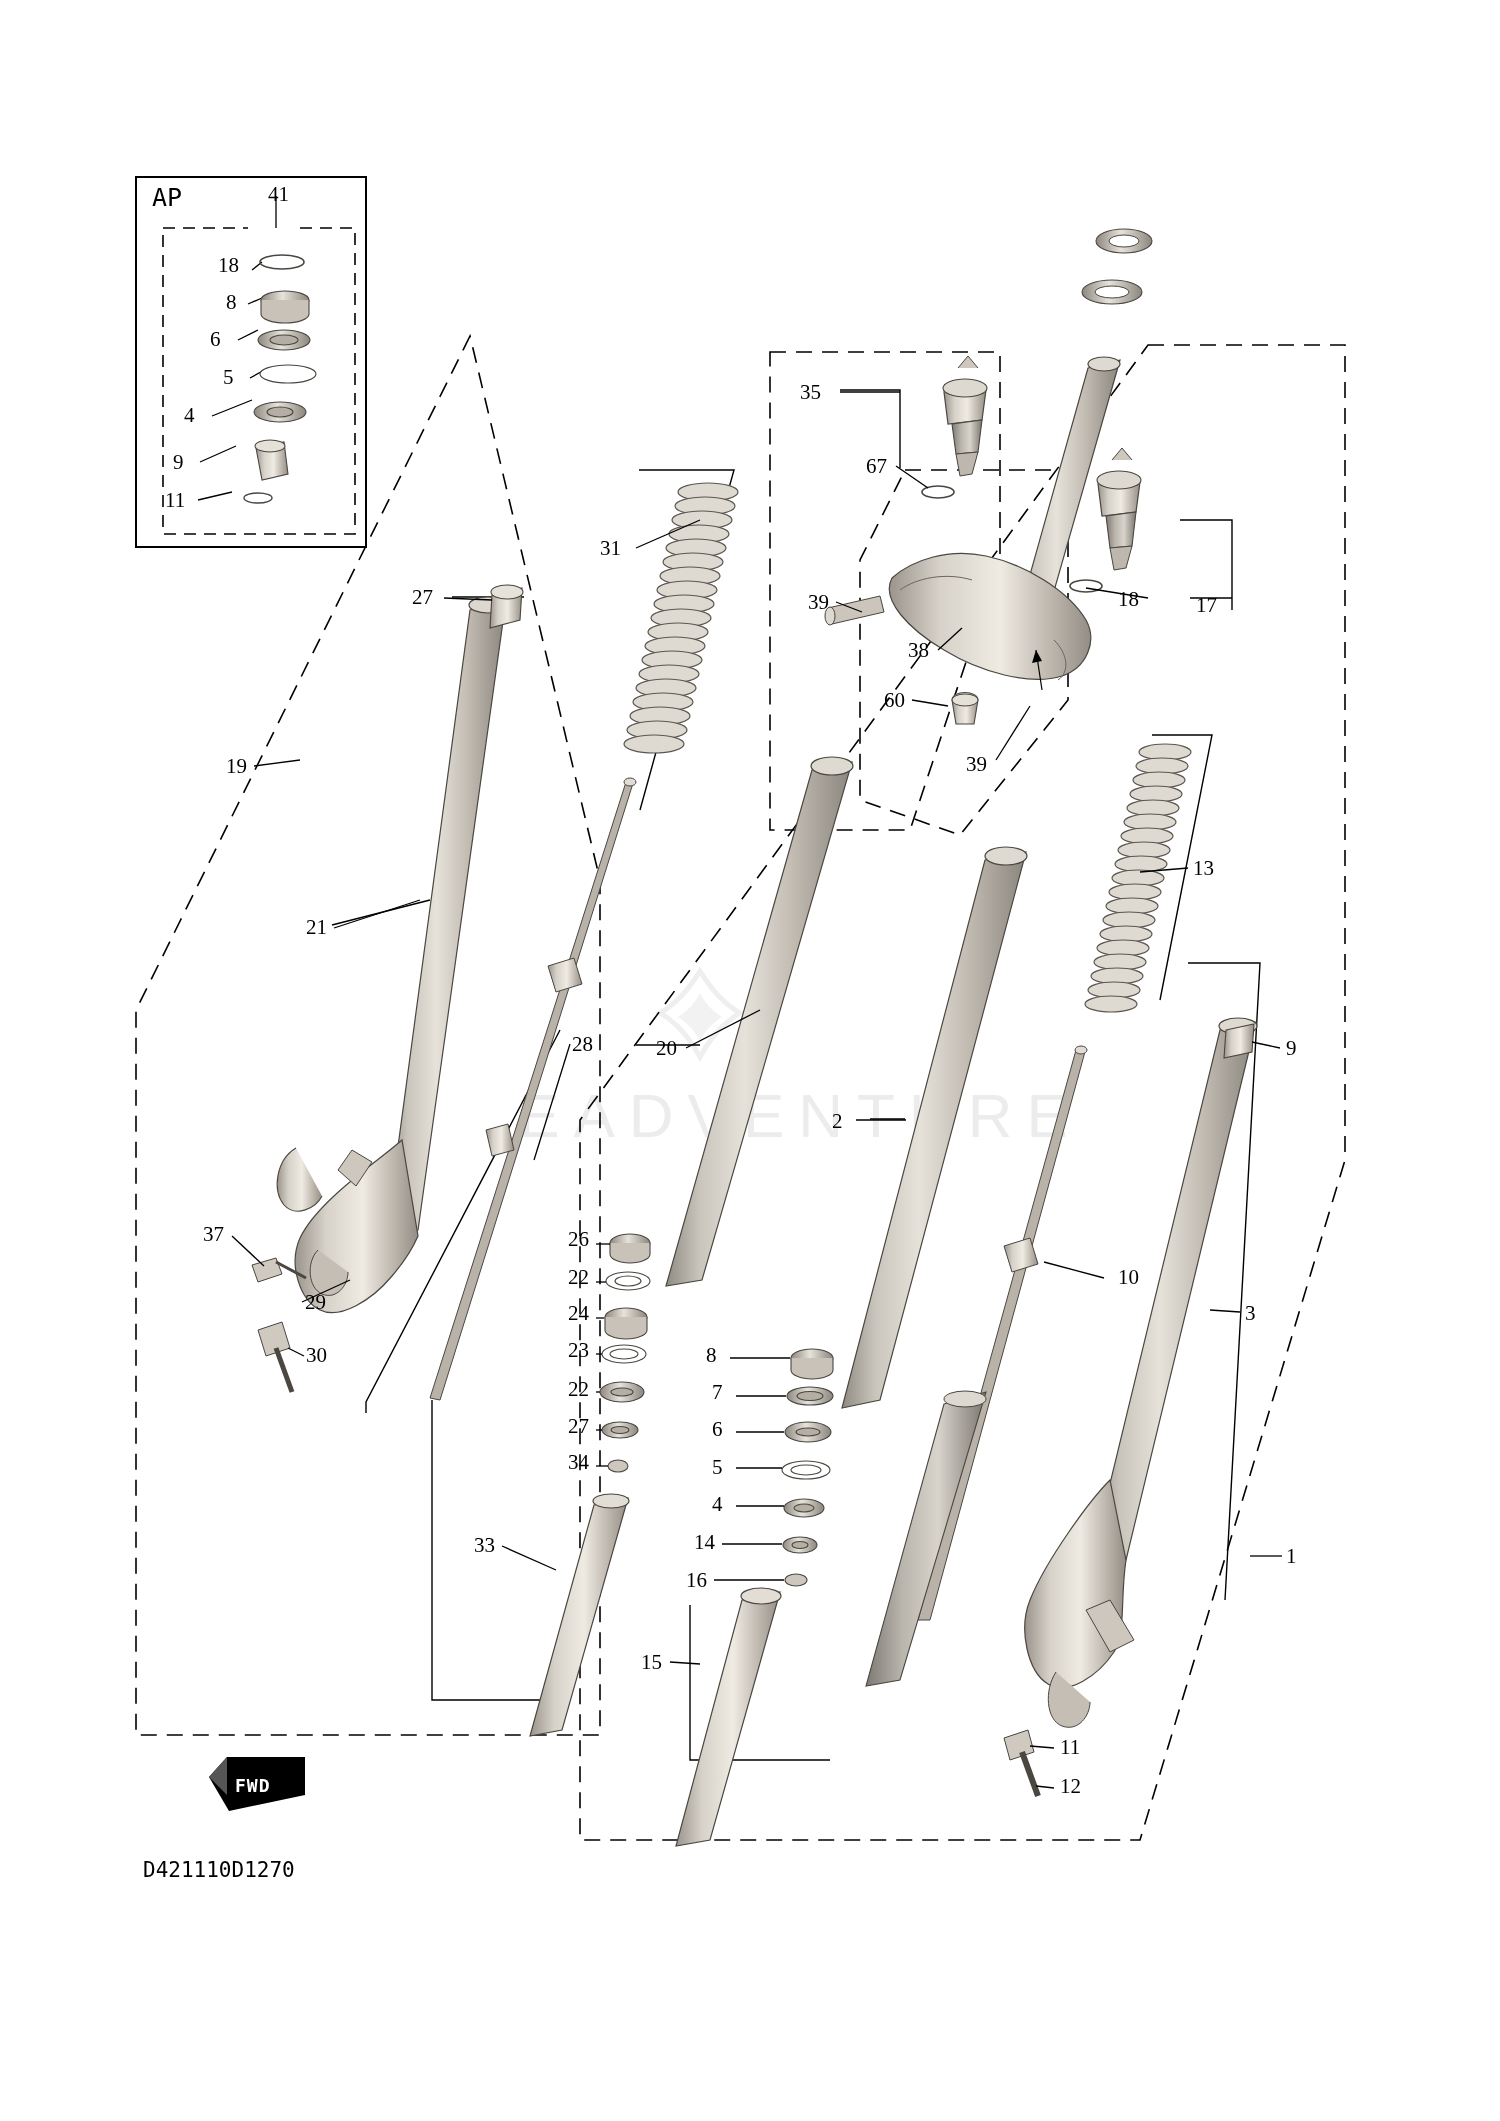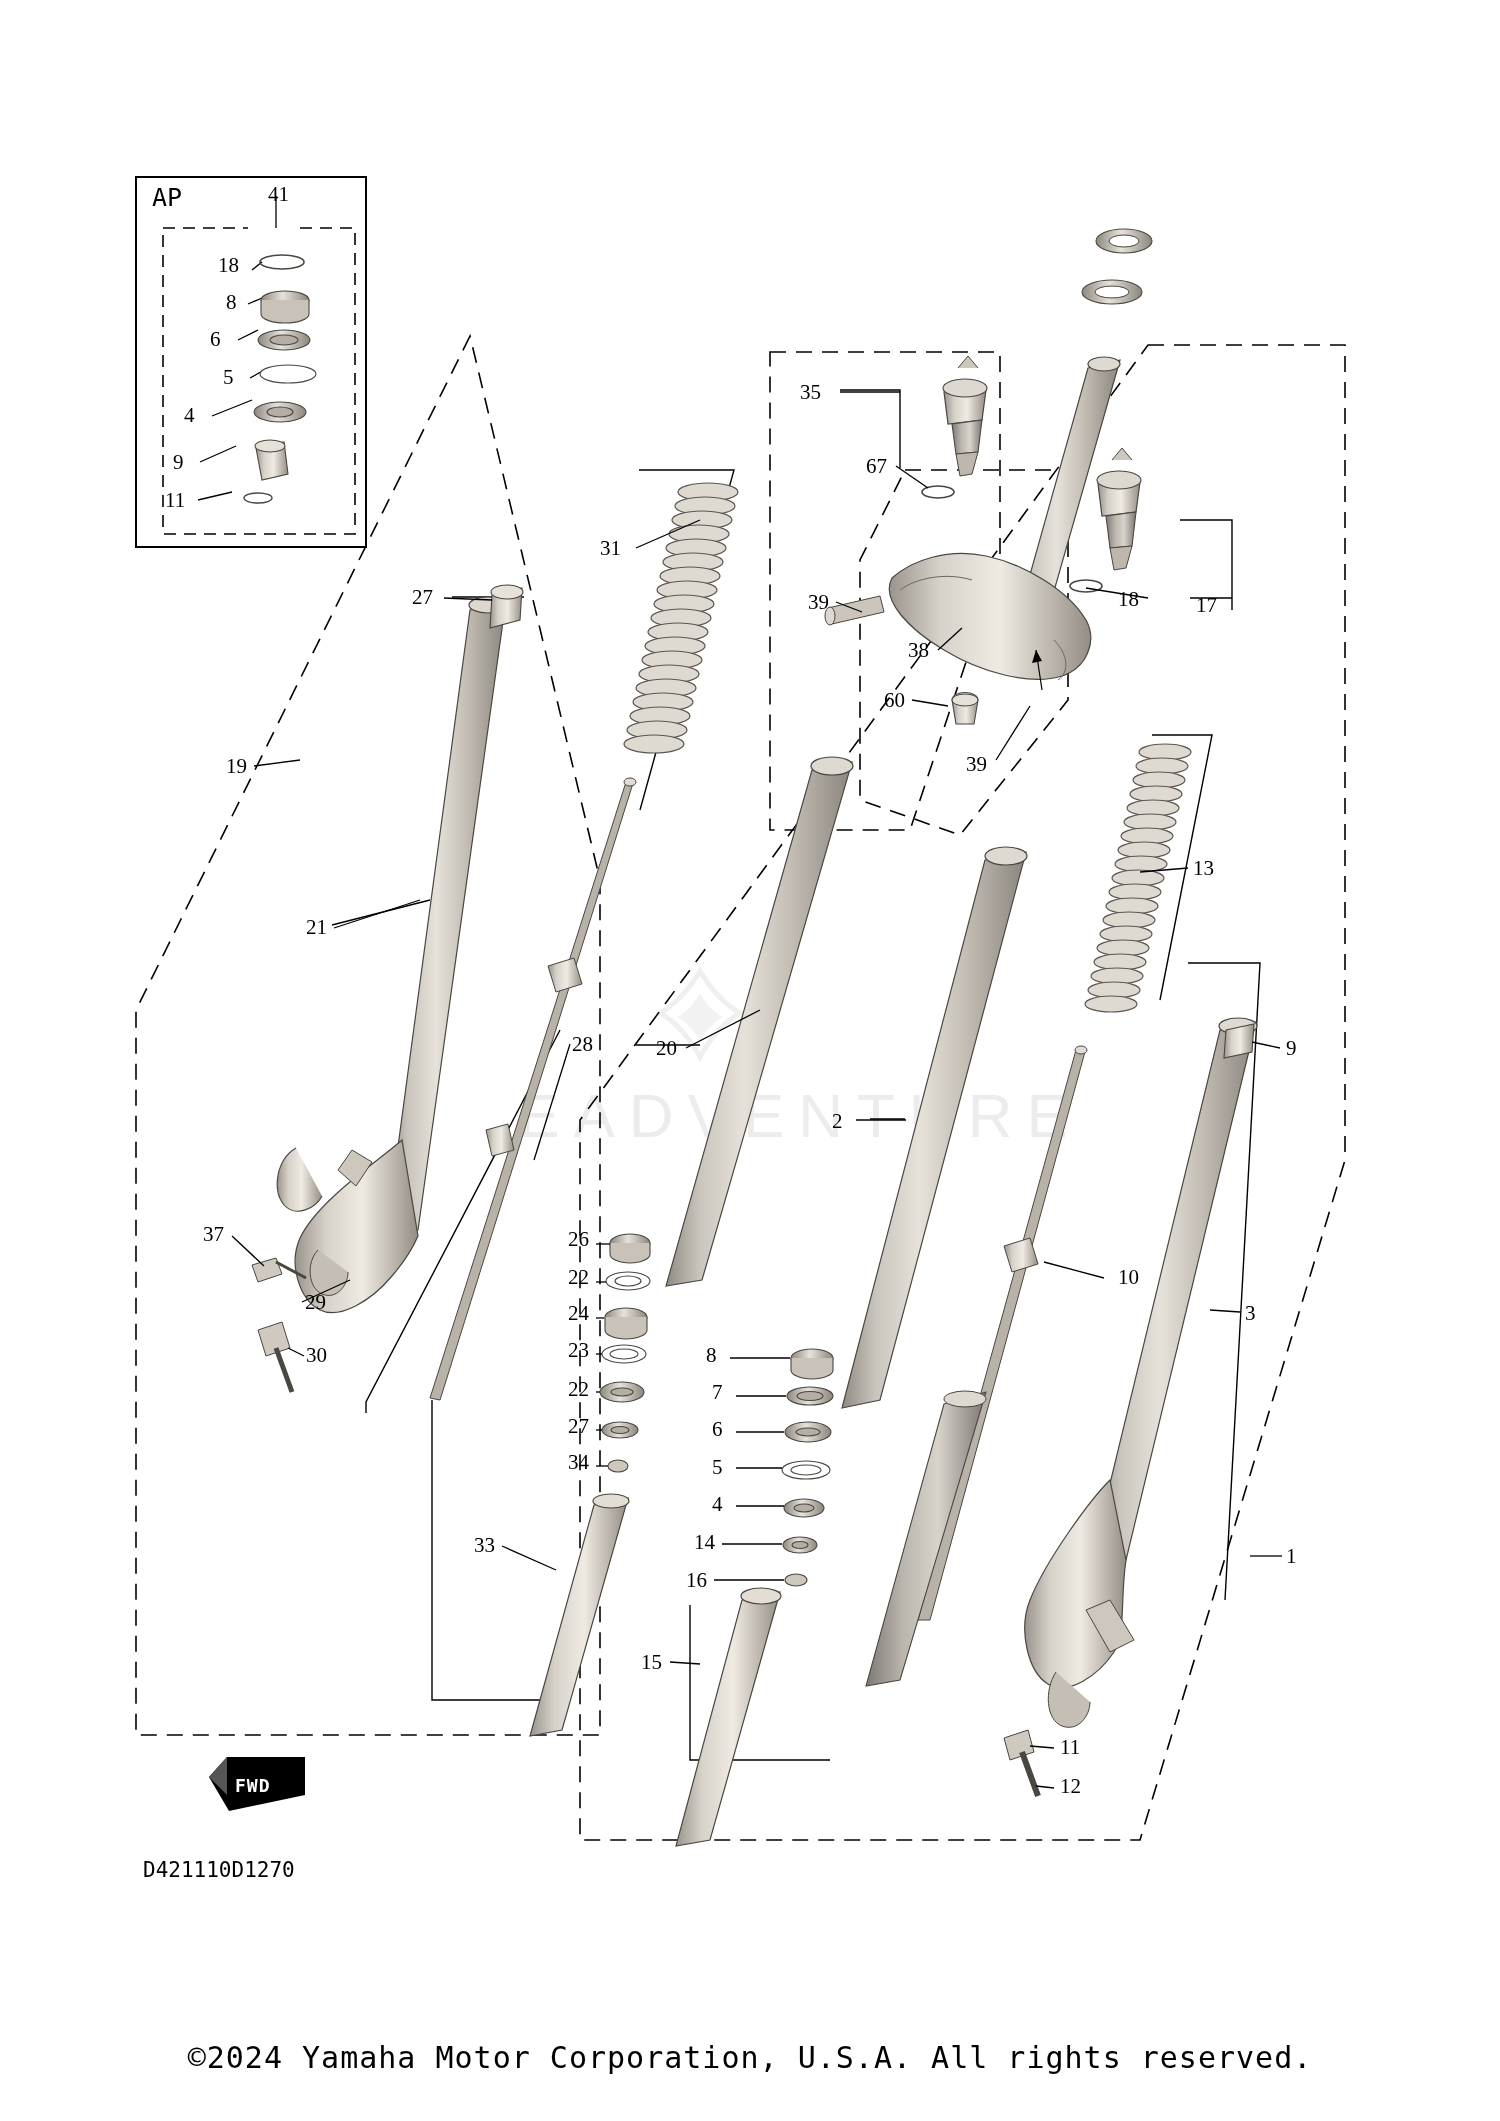--- a/index.html
+++ b/index.html
@@ -569,14 +569,13 @@
   <div class="lbl" style="left:712px;  top:1419px;">6</div>
   <div class="lbl" style="left:712px;  top:1457px;">5</div>
   <div class="lbl" style="left:712px;  top:1494px;">4</div>
   <div class="lbl" style="left:694px;  top:1532px;">14</div>
   <div class="lbl" style="left:686px;  top:1570px;">16</div>
   <div class="lbl" style="left:641px;  top:1652px;">15</div>
 
   <div class="lbl" style="left:1060px; top:1737px;">11</div>
   <div class="lbl" style="left:1060px; top:1776px;">12</div>
 
-  <div id="footer">©2024 Yamaha Motor Corporation, U.S.A. All rights reserved.</div>
 </div>
 
 </body></html>

